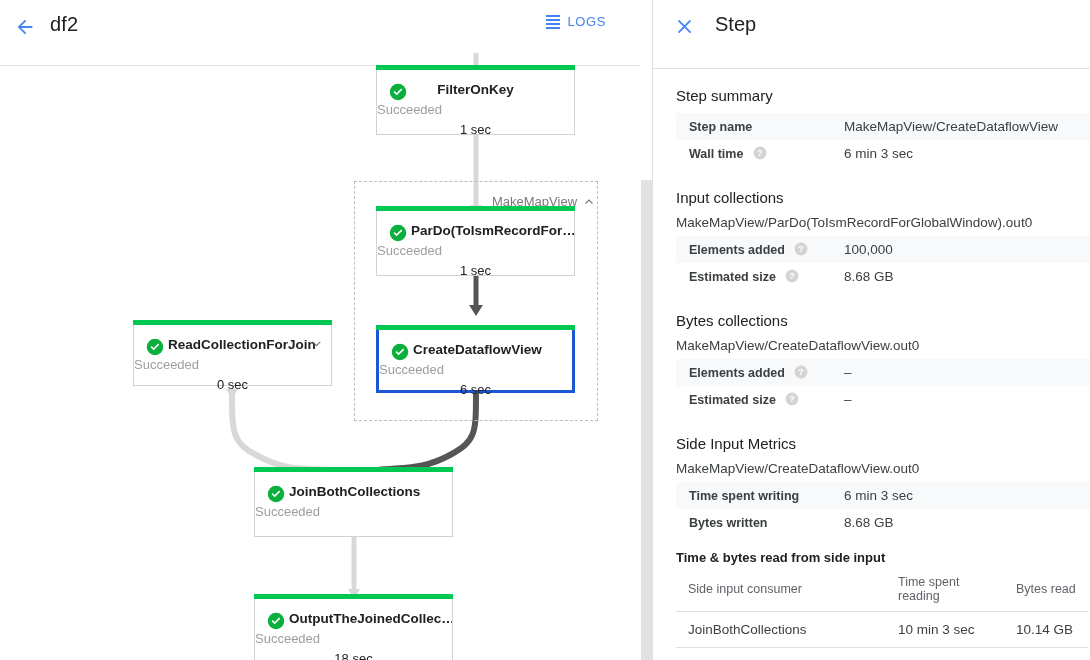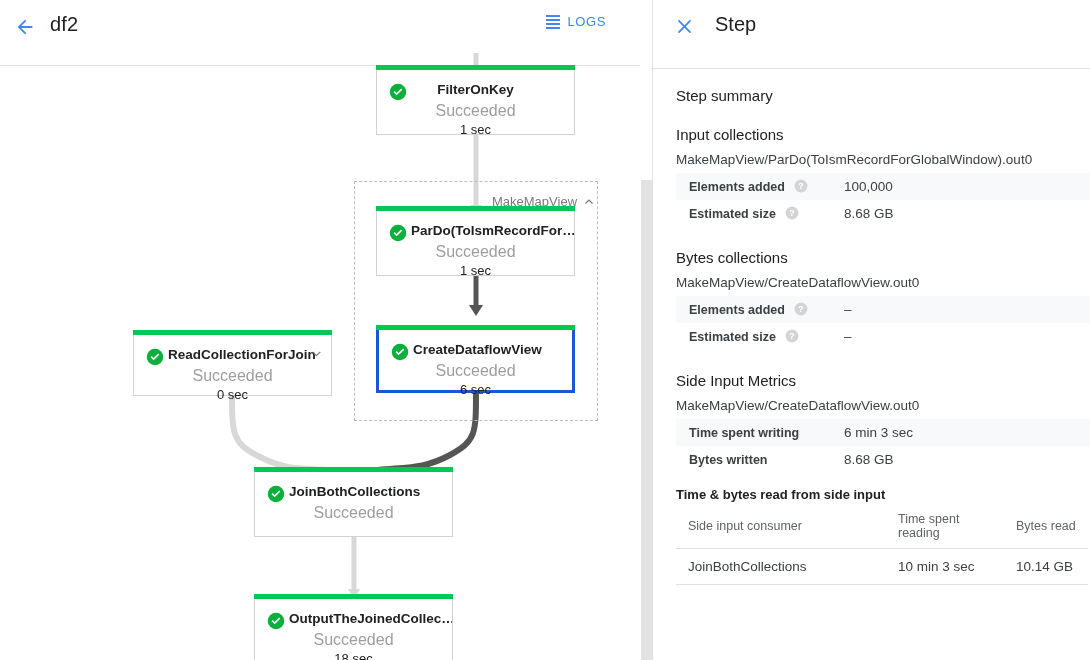--- a/index.html
+++ b/index.html
@@ -96,22 +96,21 @@
   }
   .node-title {
     position: absolute; left: 0; right: 0; top: 12px;
     text-align: center;
     font-size: 13.5px; font-weight: bold; color: #202124;
     padding: 0 34px;
     white-space: nowrap; overflow: hidden;
   }
   .node-status {
     position: absolute; left: 0; right: 0; top: 32px;
-    text-align: center;
-    font-size: 16px; color: #9e9e9e;
+    font-size: 13px; color: #9e9e9e;
   }
   .node-time {
     position: absolute; left: 0; right: 0; top: 52px;
     text-align: center;
     font-size: 13px; color: #202124;
   }
   .node-chevron {
     position: absolute; right: 8px; top: 12px;
     cursor: pointer;
   }
@@ -282,21 +281,21 @@
         <div class="topbar-green"></div>
         <svg class="node-check" viewBox="0 0 24 24">
           <circle cx="12" cy="12" r="11" fill="#0aaf3c"></circle>
           <path d="M10.2 16.4l-4.1-4.1 1.5-1.5 2.6 2.6 6-6 1.5 1.5z" fill="#ffffff"></path>
         </svg>
         <div class="node-title">ParDo(ToIsmRecordFor…</div>
         <div class="node-status">Succeeded</div>
         <div class="node-time">1 sec</div>
       </div>
 
-      <div class="node" style="left:133px; top:282px; width:199px; height:61px;">
+      <div class="node" style="left:133px; top:272px; width:199px; height:61px;">
         <div class="topbar-green"></div>
         <svg class="node-check" viewBox="0 0 24 24">
           <circle cx="12" cy="12" r="11" fill="#0aaf3c"></circle>
           <path d="M10.2 16.4l-4.1-4.1 1.5-1.5 2.6 2.6 6-6 1.5 1.5z" fill="#ffffff"></path>
         </svg>
         <div class="node-title">ReadCollectionForJoin</div>
         <div class="node-status">Succeeded</div>
         <div class="node-time">0 sec</div>
         <svg class="node-chevron" width="13" height="13" viewBox="0 0 24 24" fill="none" stroke="#7a7a7a" stroke-width="2.2">
           <polyline points="5,9 12,16 19,9"></polyline>
@@ -352,20 +351,40 @@
           <line x1="5" y1="5" x2="19" y2="19"></line>
           <line x1="19" y1="5" x2="5" y2="19"></line>
         </svg>
       </div>
       <div id="panel-title">Step</div>
     </div>
 
     <div id="panel-body">
 
       <h3 class="section-heading">Step summary</h3>
+      <table class="kv-table">
+        <tbody>
+            <tr class="kv-row-alt">
+          <td class="kv-key">
+            <span>Step name</span>
+          </td>
+          <td class="kv-val">MakeMapView/CreateDataflowView</td>
+        </tr>
+        <tr>
+          <td class="kv-key">
+            <span>Wall time</span>
+            <svg class="help-icon" width="14" height="14" viewBox="0 0 24 24">
+              <circle cx="12" cy="12" r="11" fill="#d4d4d4"></circle>
+              <text x="12" y="17" font-size="15" font-family="Liberation Sans, sans-serif" fill="#ffffff" text-anchor="middle">?</text>
+            </svg>
+          </td>
+          <td class="kv-val">6 min 3 sec</td>
+        </tr>
+      </tbody>
+        </table>
 
       <h3 class="section-heading spaced">Input collections</h3>
       <p class="collection-name">MakeMapView/ParDo(ToIsmRecordForGlobalWindow).out0</p>
       <table class="kv-table">
         <tbody>
             <tr class="kv-row-alt">
           <td class="kv-key">
             <span>Elements added</span>
             <svg class="help-icon" width="14" height="14" viewBox="0 0 24 24">
               <circle cx="12" cy="12" r="11" fill="#d4d4d4"></circle>

